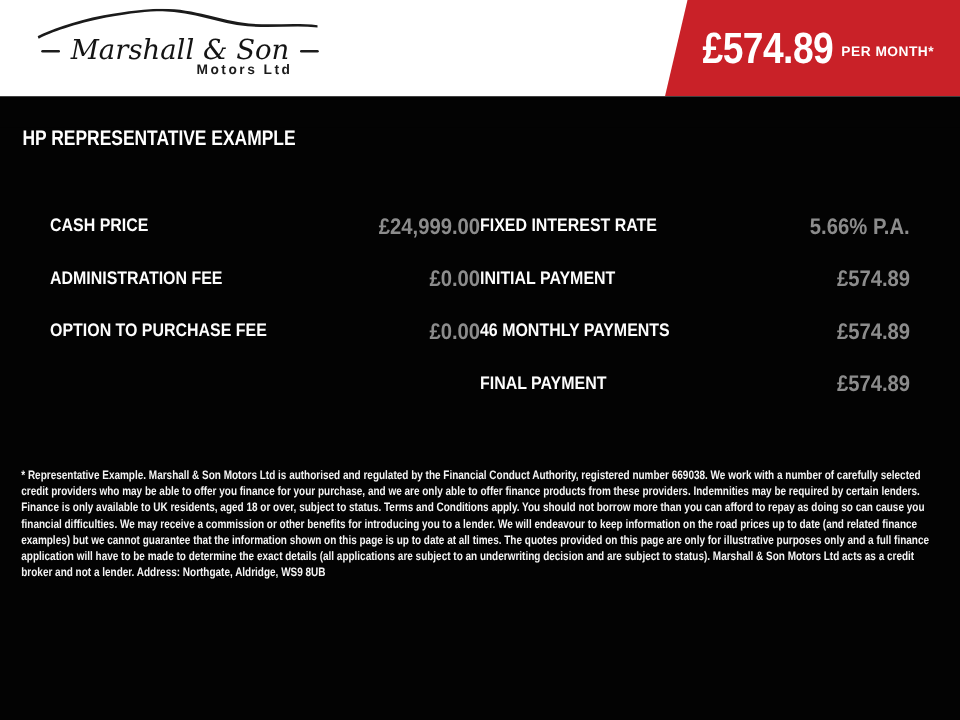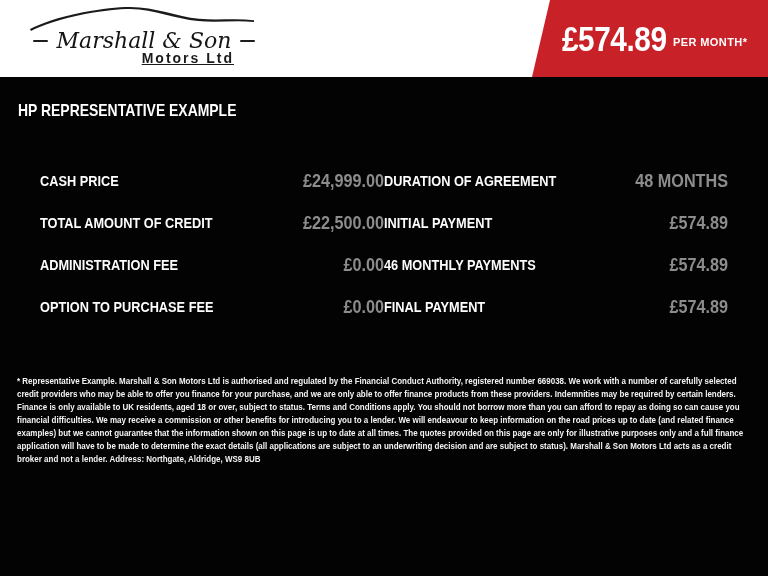--- a/index.html
+++ b/index.html
@@ -23,21 +23,21 @@
     display:flex; align-items:center; justify-content:center;
     gap:9px; margin-top:-5px;
   }
   .logo-dash{ width:15px; height:2px; background:#1d1d1d; border-radius:1px; }
   .logo-name{
     font-family:"DejaVu Serif", serif; font-style:italic;
     font-size:22px; color:#141414; white-space:nowrap;
   }
   .logo-subtitle{
     text-align:right; padding-right:24px; margin-top:-3px;
-    font-size:14px; font-weight:bold; letter-spacing:2px; color:#1b1b1b;text-decoration:underline;
+    font-size:11px; font-weight:bold; letter-spacing:2px; color:#1b1b1b;
   }
   .price-flag{
     position:absolute; right:0; top:0; width:236px; height:77px;
     background:#C92128;
     clip-path:polygon(18px 0, 100% 0, 100% 100%, 0 100%);
     display:flex; align-items:center; padding-left:30px;
   }
   .price-amount{
     display:inline-block; transform:scaleX(0.85); transform-origin:0 50%;
     font-size:35px; font-weight:bold; color:#ffffff;
@@ -109,37 +109,33 @@
     <h1 class="section-title">HP REPRESENTATIVE EXAMPLE</h1>
 
     <div class="finance-table">
 
       <div class="finance-col">
         <div class="row">
           <span class="row-label">CASH PRICE</span>
           <span class="row-value">£24,999.00</span>
         </div>
         <div class="row">
-          <span class="row-label">TOTAL AMOUNT OF CREDIT</span>
-          <span class="row-value">£22,500.00</span>
-        </div>
-        <div class="row">
           <span class="row-label">ADMINISTRATION FEE</span>
           <span class="row-value">£0.00</span>
         </div>
         <div class="row">
           <span class="row-label">OPTION TO PURCHASE FEE</span>
           <span class="row-value">£0.00</span>
         </div>
       </div>
 
       <div class="finance-col">
         <div class="row">
-          <span class="row-label">DURATION OF AGREEMENT</span>
-          <span class="row-value">48 MONTHS</span>
+          <span class="row-label">FIXED INTEREST RATE</span>
+          <span class="row-value">5.66% P.A.</span>
         </div>
         <div class="row">
           <span class="row-label">INITIAL PAYMENT</span>
           <span class="row-value">£574.89</span>
         </div>
         <div class="row">
           <span class="row-label">46 MONTHLY PAYMENTS</span>
           <span class="row-value">£574.89</span>
         </div>
         <div class="row">

